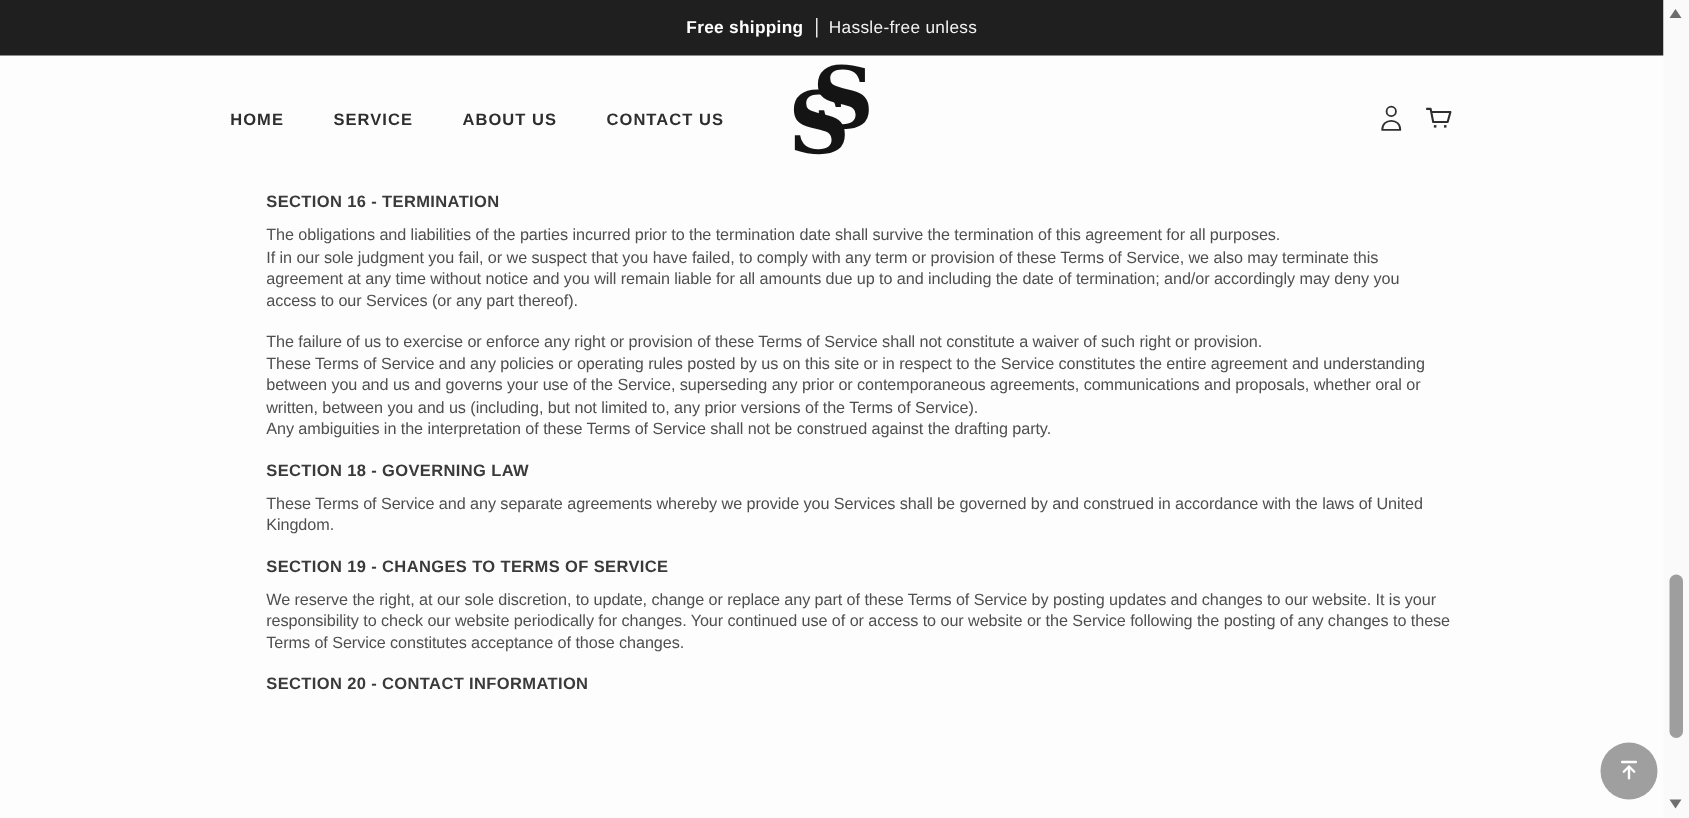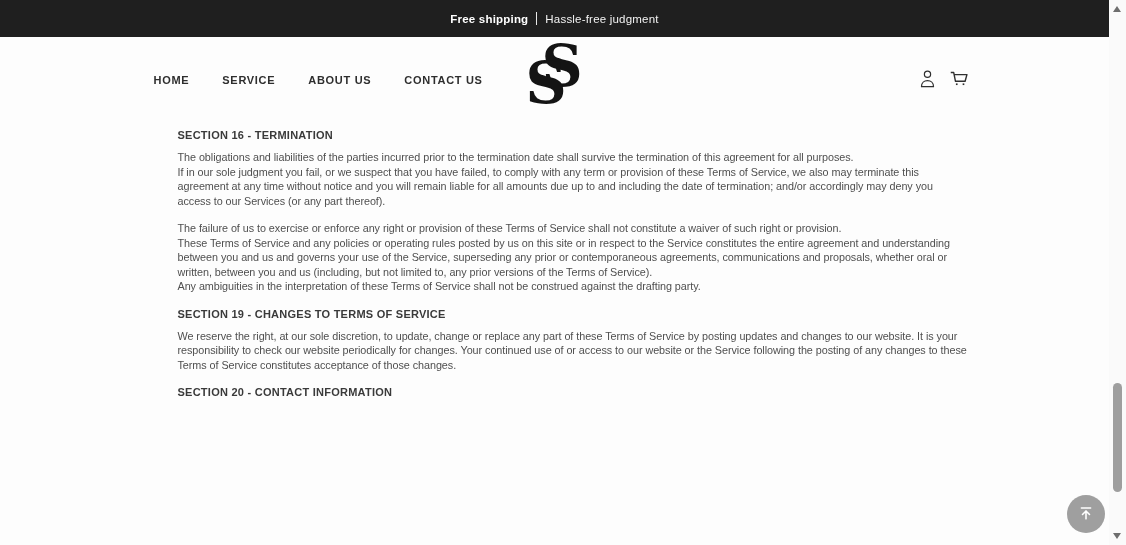--- a/index.html
+++ b/index.html
@@ -80,21 +80,21 @@
   }
 </style>
 </head>
 <body>
 
 <div class="page">
 
   <div class="announce">
     <span class="bold">Free shipping</span>
     <span class="sep"></span>
-    <span class="reg">Hassle-free judgment</span>
+    <span class="reg">Hassle-free unless</span>
   </div>
 
   <div class="header">
     <div class="header-inner">
       <nav class="nav">
           <a class="nav-link">HOME</a>
           <a class="nav-link">SERVICE</a>
           <a class="nav-link">ABOUT US</a>
           <a class="nav-link">CONTACT US</a>
         </nav>
@@ -131,20 +131,24 @@
         <h2 class="tos-heading">SECTION 16 - TERMINATION</h2>
         <p class="tos-para">The obligations and liabilities of the parties incurred prior to the termination date shall survive the termination of this agreement for all purposes.</p>
         <p class="tos-para">If in our sole judgment you fail, or we suspect that you have failed, to comply with any term or provision of these Terms of Service, we also may terminate this agreement at any time without notice and you will remain liable for all amounts due up to and including the date of termination; and/or accordingly may deny you access to our Services (or any part thereof).</p>
       </section>
       <section class="tos-section">
         <p class="tos-para">The failure of us to exercise or enforce any right or provision of these Terms of Service shall not constitute a waiver of such right or provision.</p>
         <p class="tos-para">These Terms of Service and any policies or operating rules posted by us on this site or in respect to the Service constitutes the entire agreement and understanding between you and us and governs your use of the Service, superseding any prior or contemporaneous agreements, communications and proposals, whether oral or written, between you and us (including, but not limited to, any prior versions of the Terms of Service).</p>
         <p class="tos-para">Any ambiguities in the interpretation of these Terms of Service shall not be construed against the drafting party.</p>
       </section>
       <section class="tos-section">
+        <h2 class="tos-heading">SECTION 18 - GOVERNING LAW</h2>
+        <p class="tos-para">These Terms of Service and any separate agreements whereby we provide you Services shall be governed by and construed in accordance with the laws of United Kingdom.</p>
+      </section>
+      <section class="tos-section">
         <h2 class="tos-heading">SECTION 19 - CHANGES TO TERMS OF SERVICE</h2>
         <p class="tos-para">We reserve the right, at our sole discretion, to update, change or replace any part of these Terms of Service by posting updates and changes to our website. It is your responsibility to check our website periodically for changes. Your continued use of or access to our website or the Service following the posting of any changes to these Terms of Service constitutes acceptance of those changes.</p>
       </section>
       <section class="tos-section">
         <h2 class="tos-heading">SECTION 20 - CONTACT INFORMATION</h2>
       </section>
     </main>
 
 </div>
 

